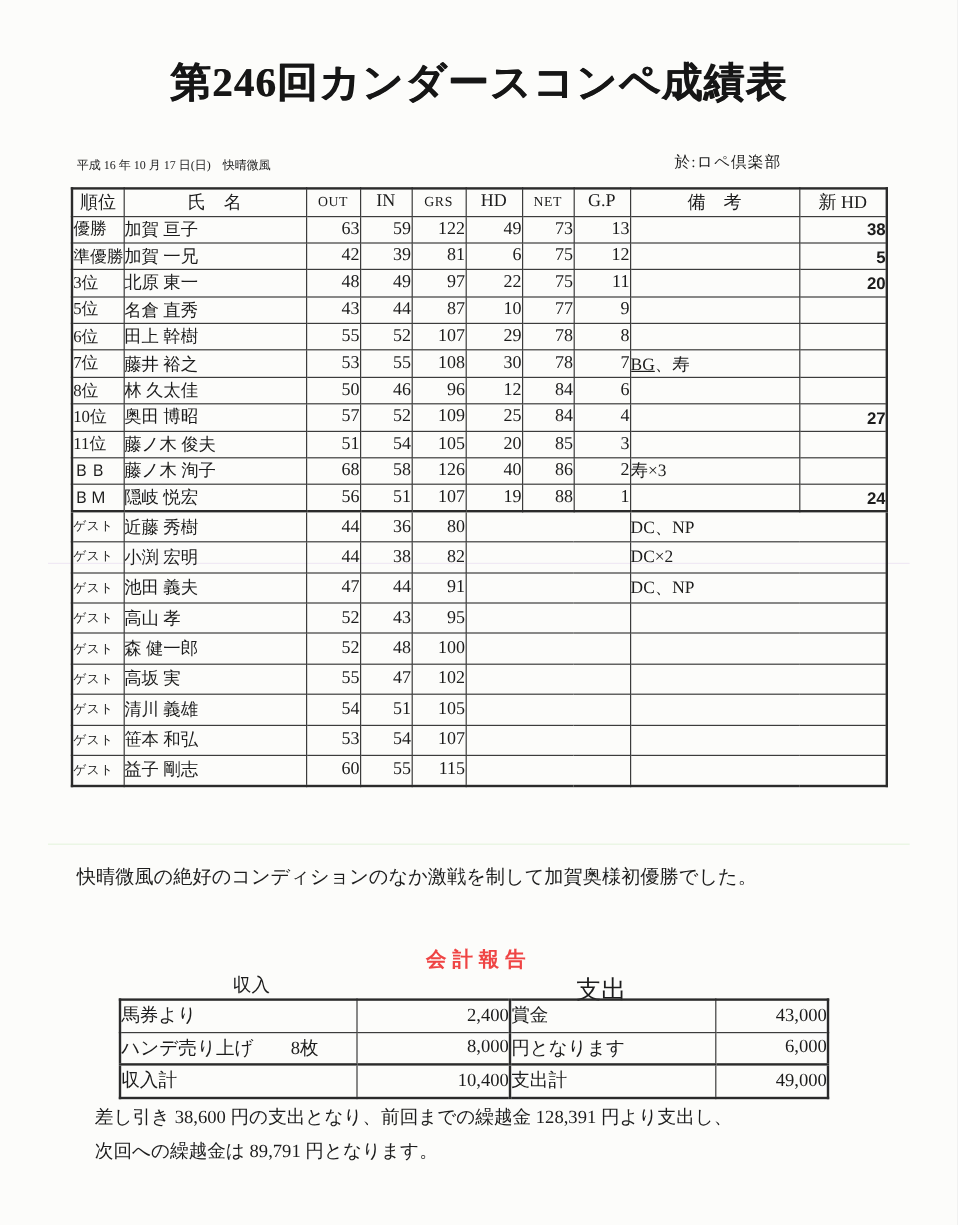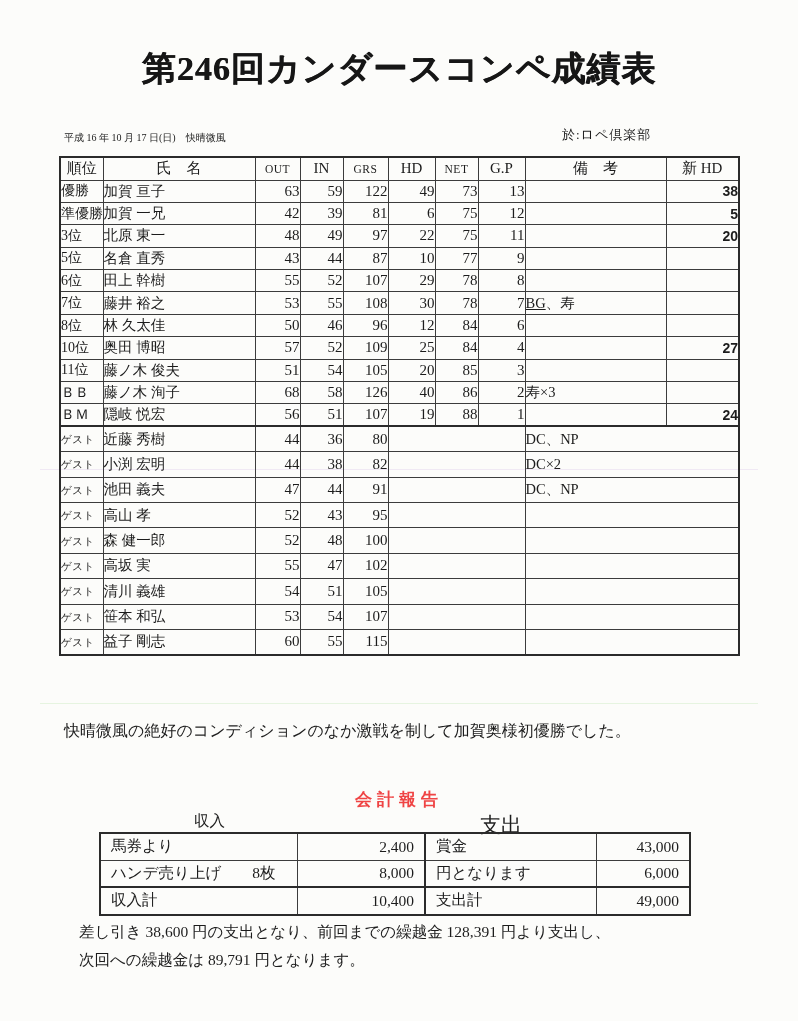--- a/index.html
+++ b/index.html
@@ -44,21 +44,21 @@
 
   .comment { position:absolute; top:721px; left:64px; font-size:16px; }
   .acc-title { position:absolute; top:788px; left:0; right:0; text-align:center;
     font-size:17px; letter-spacing:5px; color:#ef4444; font-weight:bold; }
   .acc-label-income  { position:absolute; top:811px; left:150px; font-size:15.5px;margin-left:44px; }
   .acc-label-expense { position:absolute; top:811px; left:480px; font-size:21px; }
   .acc-table {
     position:absolute; top:832px; left:99px; width:590px;
     border:2px solid #2b2b2b;
   }
-  .acc-table td { border:1px solid #3c3c3c; font-size:15.5px; padding:0 10px; height:25.5px;
+  .acc-table td { border:1px solid #3c3c3c; font-size:15.5px; padding:0 0; height:25.5px;
     white-space:nowrap; overflow:hidden; }
   .acc-item { text-align:left; }
   .acc-amount { text-align:right; }
   .acc-table td.mid { border-left:2px solid #2b2b2b; }
   .acc-table tr.total td { border-top:2px solid #2b2b2b; }
   .note { position:absolute; top:918px; left:79px; font-size:15.5px; line-height:1.8; }
 
   
   .streak { position:absolute; left:40px; right:40px; height:1px; opacity:0.35; }
   .streak.green  { background:#bde6b0; }

